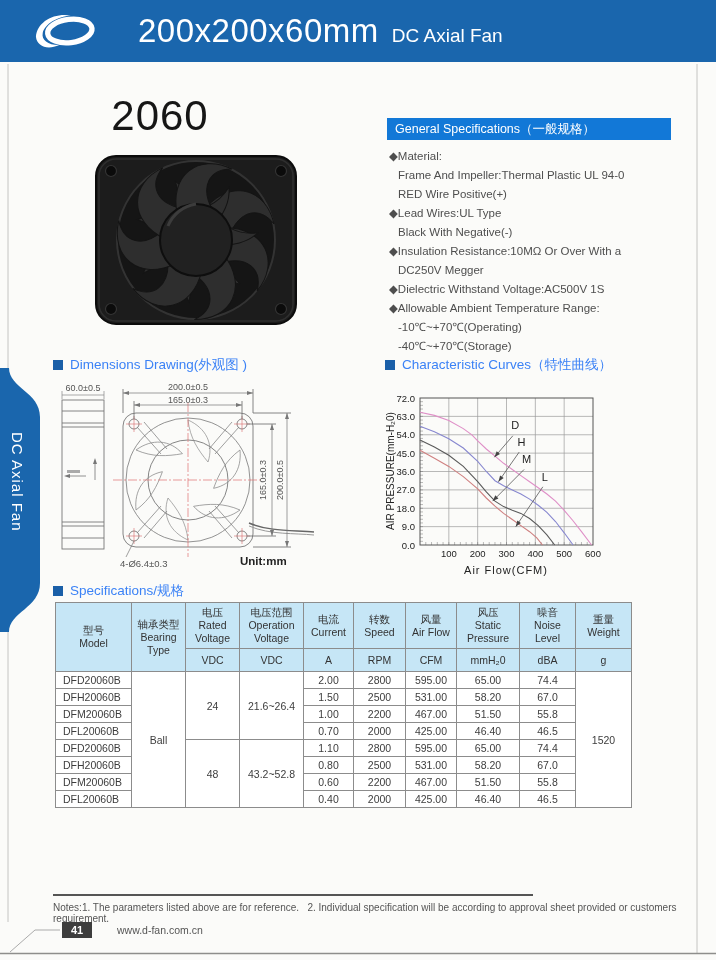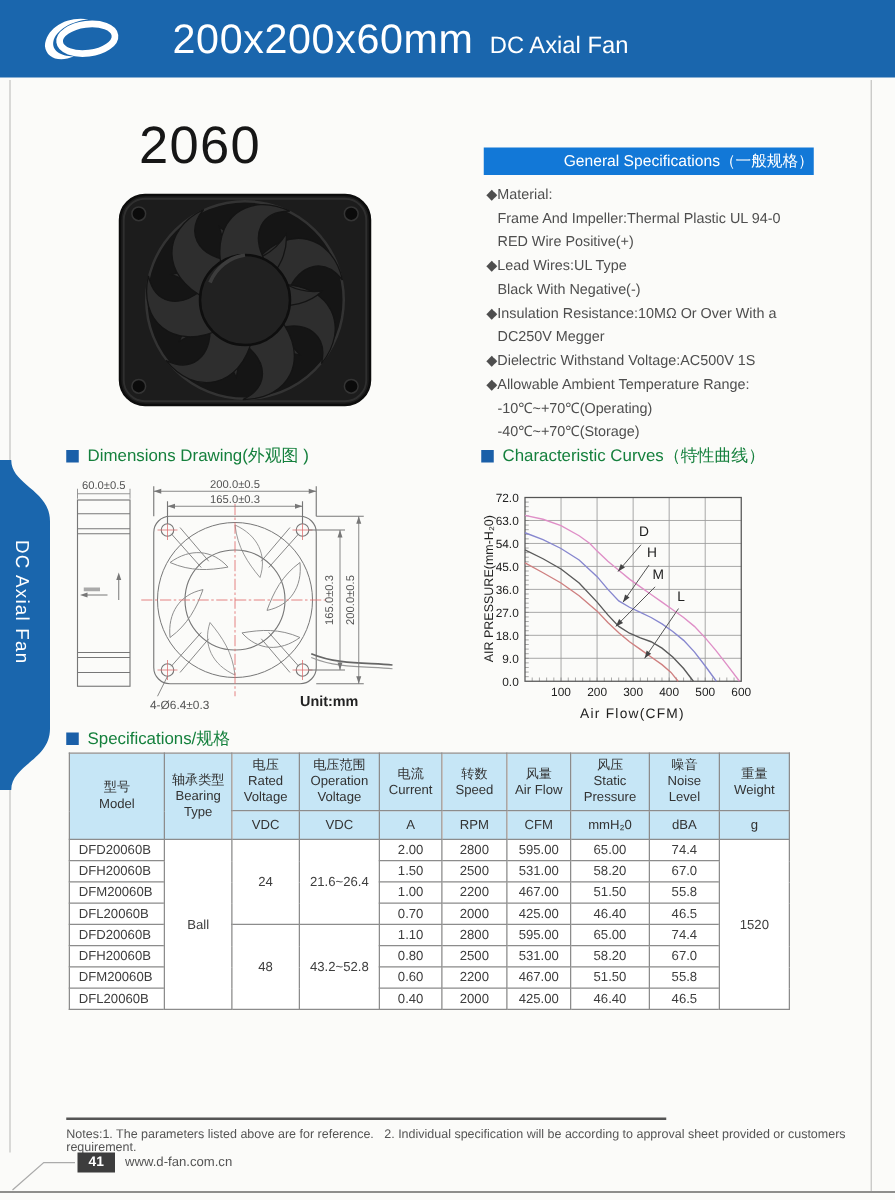--- a/index.html
+++ b/index.html
@@ -18,46 +18,46 @@
 
   
   .side-tab-text{position:absolute;left:9px;top:432px;height:140px;color:#fff;font-size:15px;
     writing-mode:vertical-rl;letter-spacing:1px;}
 
   
   .model-heading{position:absolute;left:90px;top:92px;width:140px;text-align:center;
     font-size:42px;font-weight:500;color:#161616;letter-spacing:1px;}
 
   
-  .gs-header{position:absolute;left:387px;top:118px;width:264px;height:22px;background:#1278d7;
-    color:#fff;font-size:12.5px;line-height:22px;padding-left:8px;box-sizing:border-box;text-align:right;}
+  .gs-header{position:absolute;left:387px;top:118px;width:284px;height:22px;background:#1278d7;
+    color:#fff;font-size:12.5px;line-height:22px;padding-left:8px;box-sizing:border-box;}
   .gs-list{position:absolute;left:389px;top:147px;width:312px;font-size:11.5px;color:#4e4e4e;}
   .gs-line{line-height:19px;white-space:nowrap;}
   .gs-line.cont{padding-left:9px;}
 
   
-  .sec-title{position:absolute;display:flex;align-items:center;font-size:13.5px;font-weight:500;color:#15803d;}
+  .sec-title{position:absolute;display:flex;align-items:center;font-size:13.5px;font-weight:500;color:#3b82f6;}
   .sec-sq{width:10px;height:10px;background:#1a5fa8;margin-right:7px;flex:0 0 auto;}
 
   
   .spec-table{position:absolute;left:55px;top:602px;border-collapse:collapse;table-layout:fixed;width:576px;
     font-size:10.5px;color:#3d3d3d;}
   .spec-table th,.spec-table td{border:1px solid #8c8c8c;text-align:center;padding:0 2px;overflow:hidden;}
   .spec-table th{background:#c6e6f6;font-weight:400;color:#333;line-height:13px;}
   .spec-table .unit-row th{height:22px;margin-top:48px;}
   .spec-table thead .top-row th{height:45px;}
   .spec-table tbody td{height:16px;background:#fff;}
   .spec-table td.model{text-align:left;padding-left:7px;}
 
   
   .notes-rule{position:absolute;left:53px;top:894px;width:480px;height:2px;background:#555;}
   .notes{position:absolute;left:53px;top:902px;width:640px;font-size:10px;color:#555;white-space:pre-wrap;}
   .page-badge{position:absolute;left:62px;top:922px;width:30px;height:16px;background:#3d3d3d;color:#fff;
     font-size:11px;font-weight:700;text-align:center;line-height:16px;}
-  .website{position:absolute;left:100px;top:924px;font-size:10.5px;color:#555;}
+  .website{position:absolute;left:117px;top:924px;font-size:10.5px;color:#555;}
 </style>
 </head>
 <body>
 
 <div class="page">
 
   <svg class="abs" style="left:0;top:0;" width="716" height="960" viewBox="0 0 716 960">
     <line x1="8" y1="64" x2="8" y2="922" stroke="#c4c4c2" stroke-width="1"></line>
     <line x1="697" y1="64" x2="697" y2="953" stroke="#c4c4c2" stroke-width="1"></line>
     <line x1="0" y1="953.5" x2="716" y2="953.5" stroke="#8e8e8c" stroke-width="1.6"></line>

